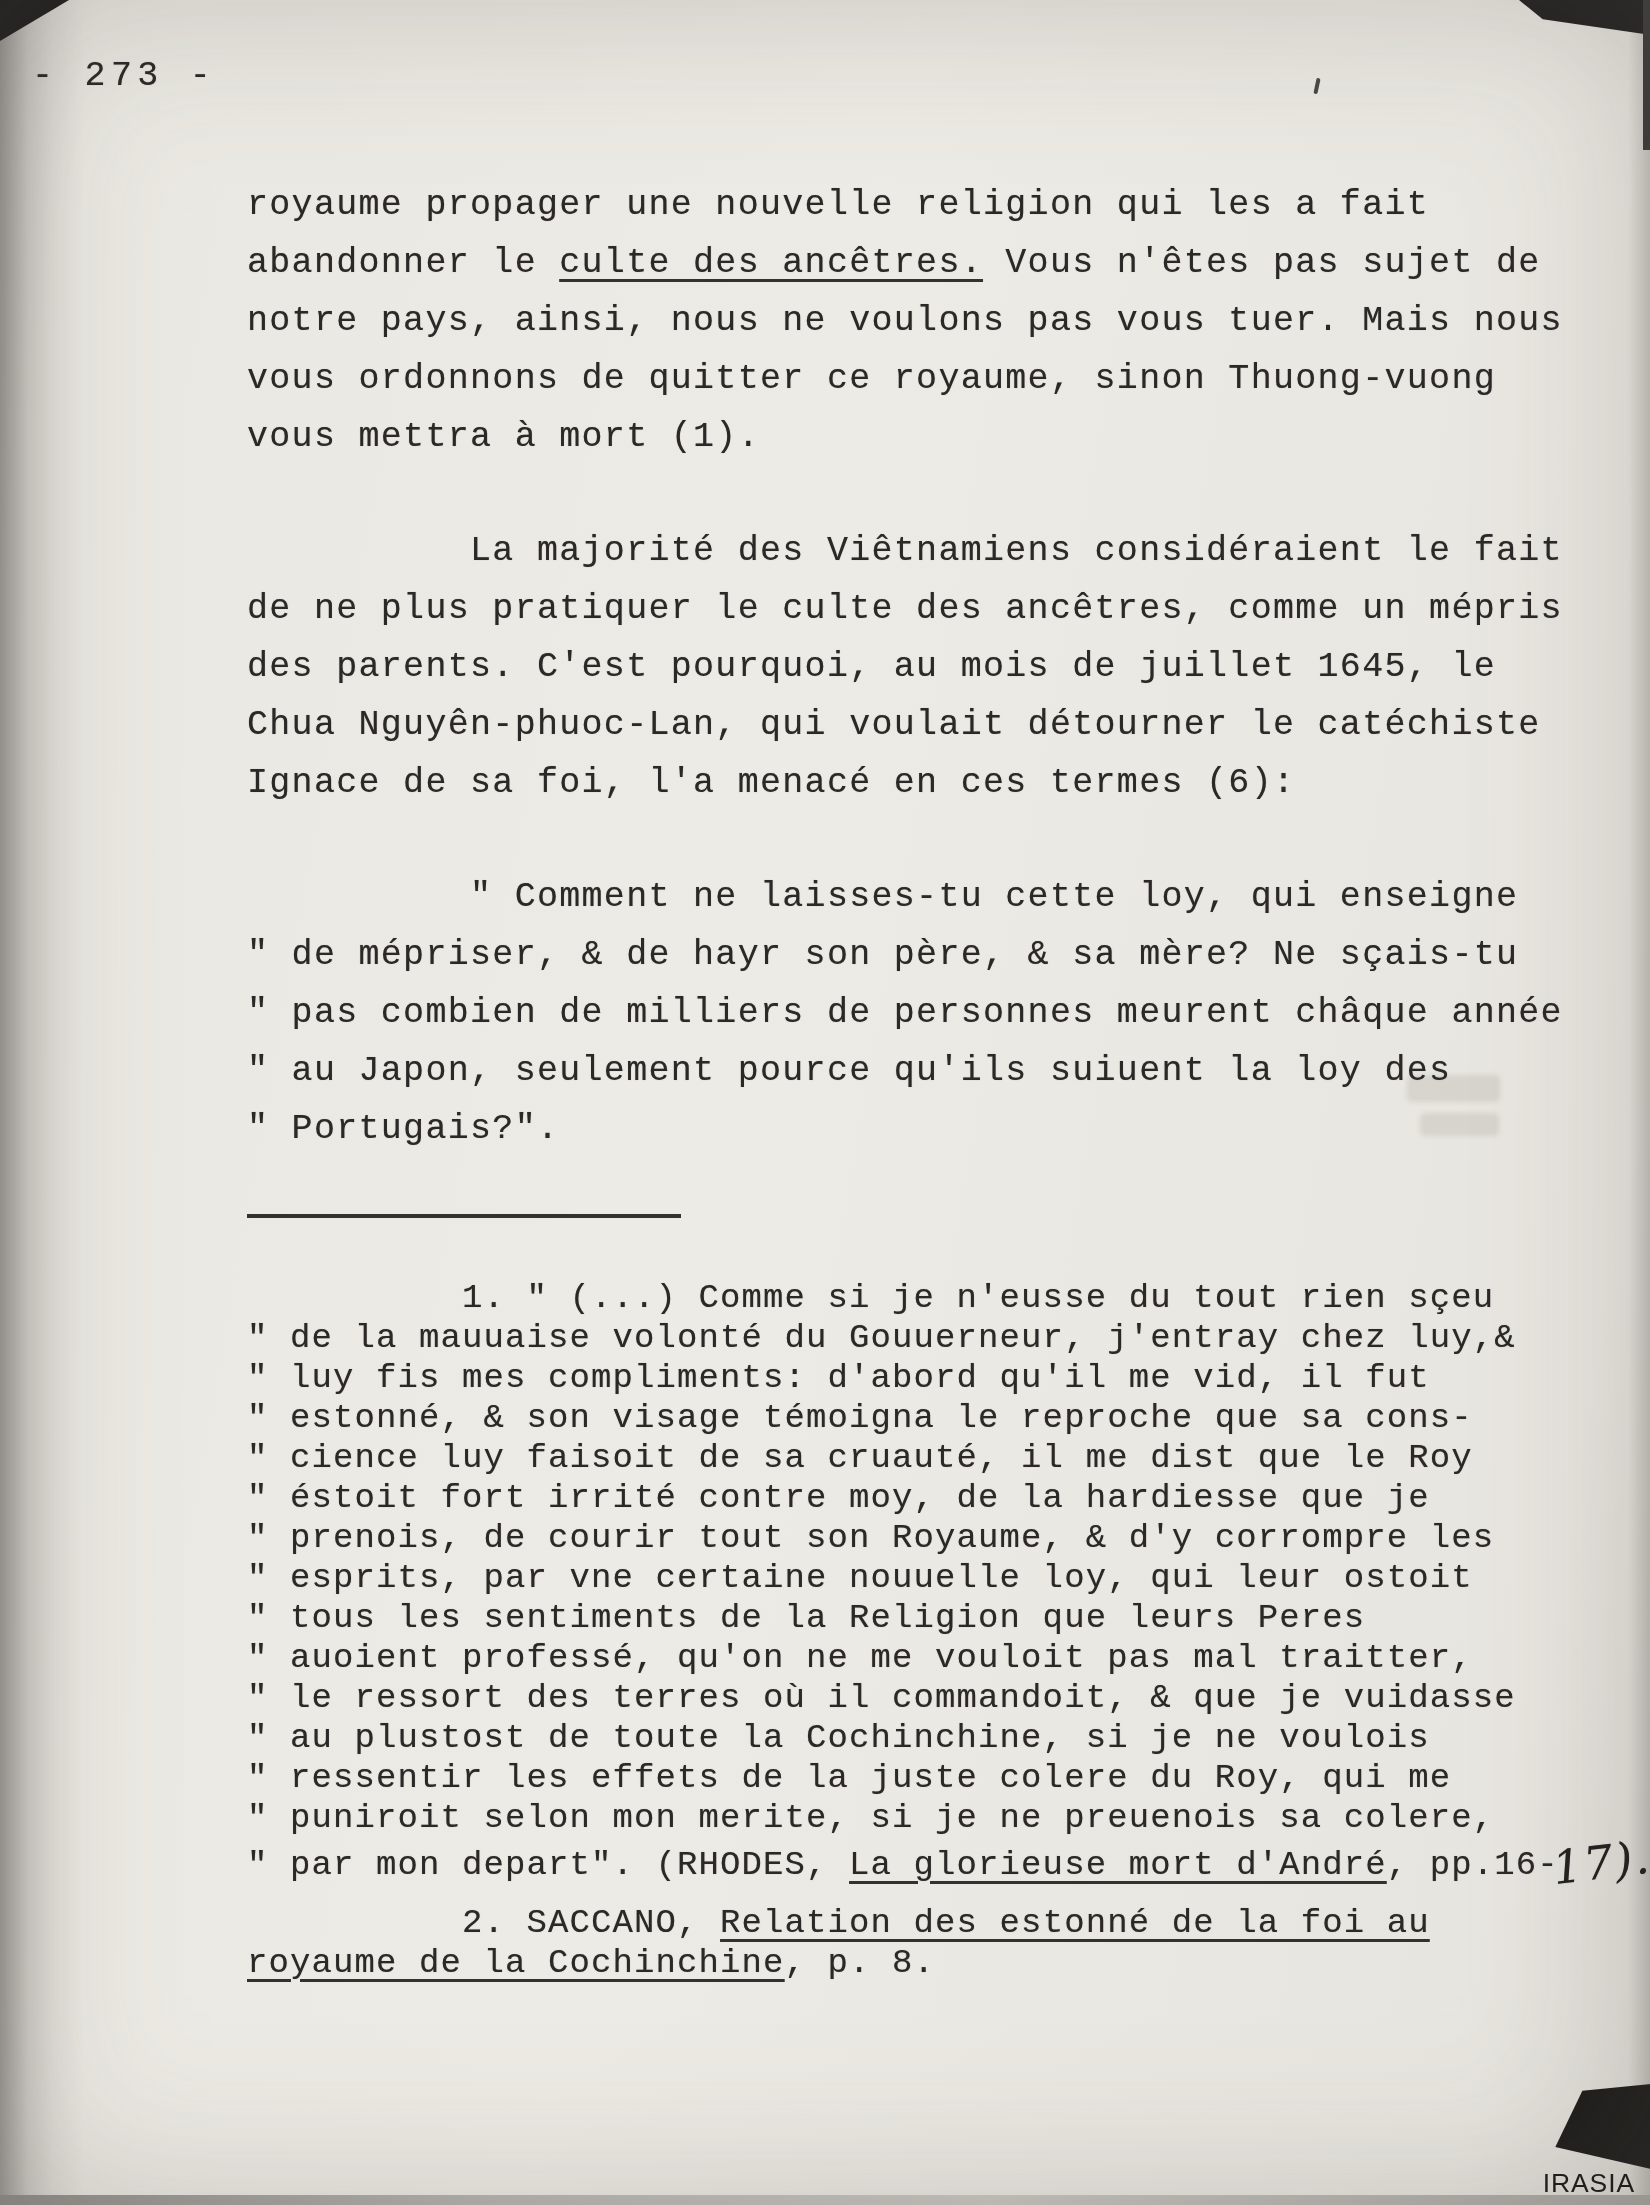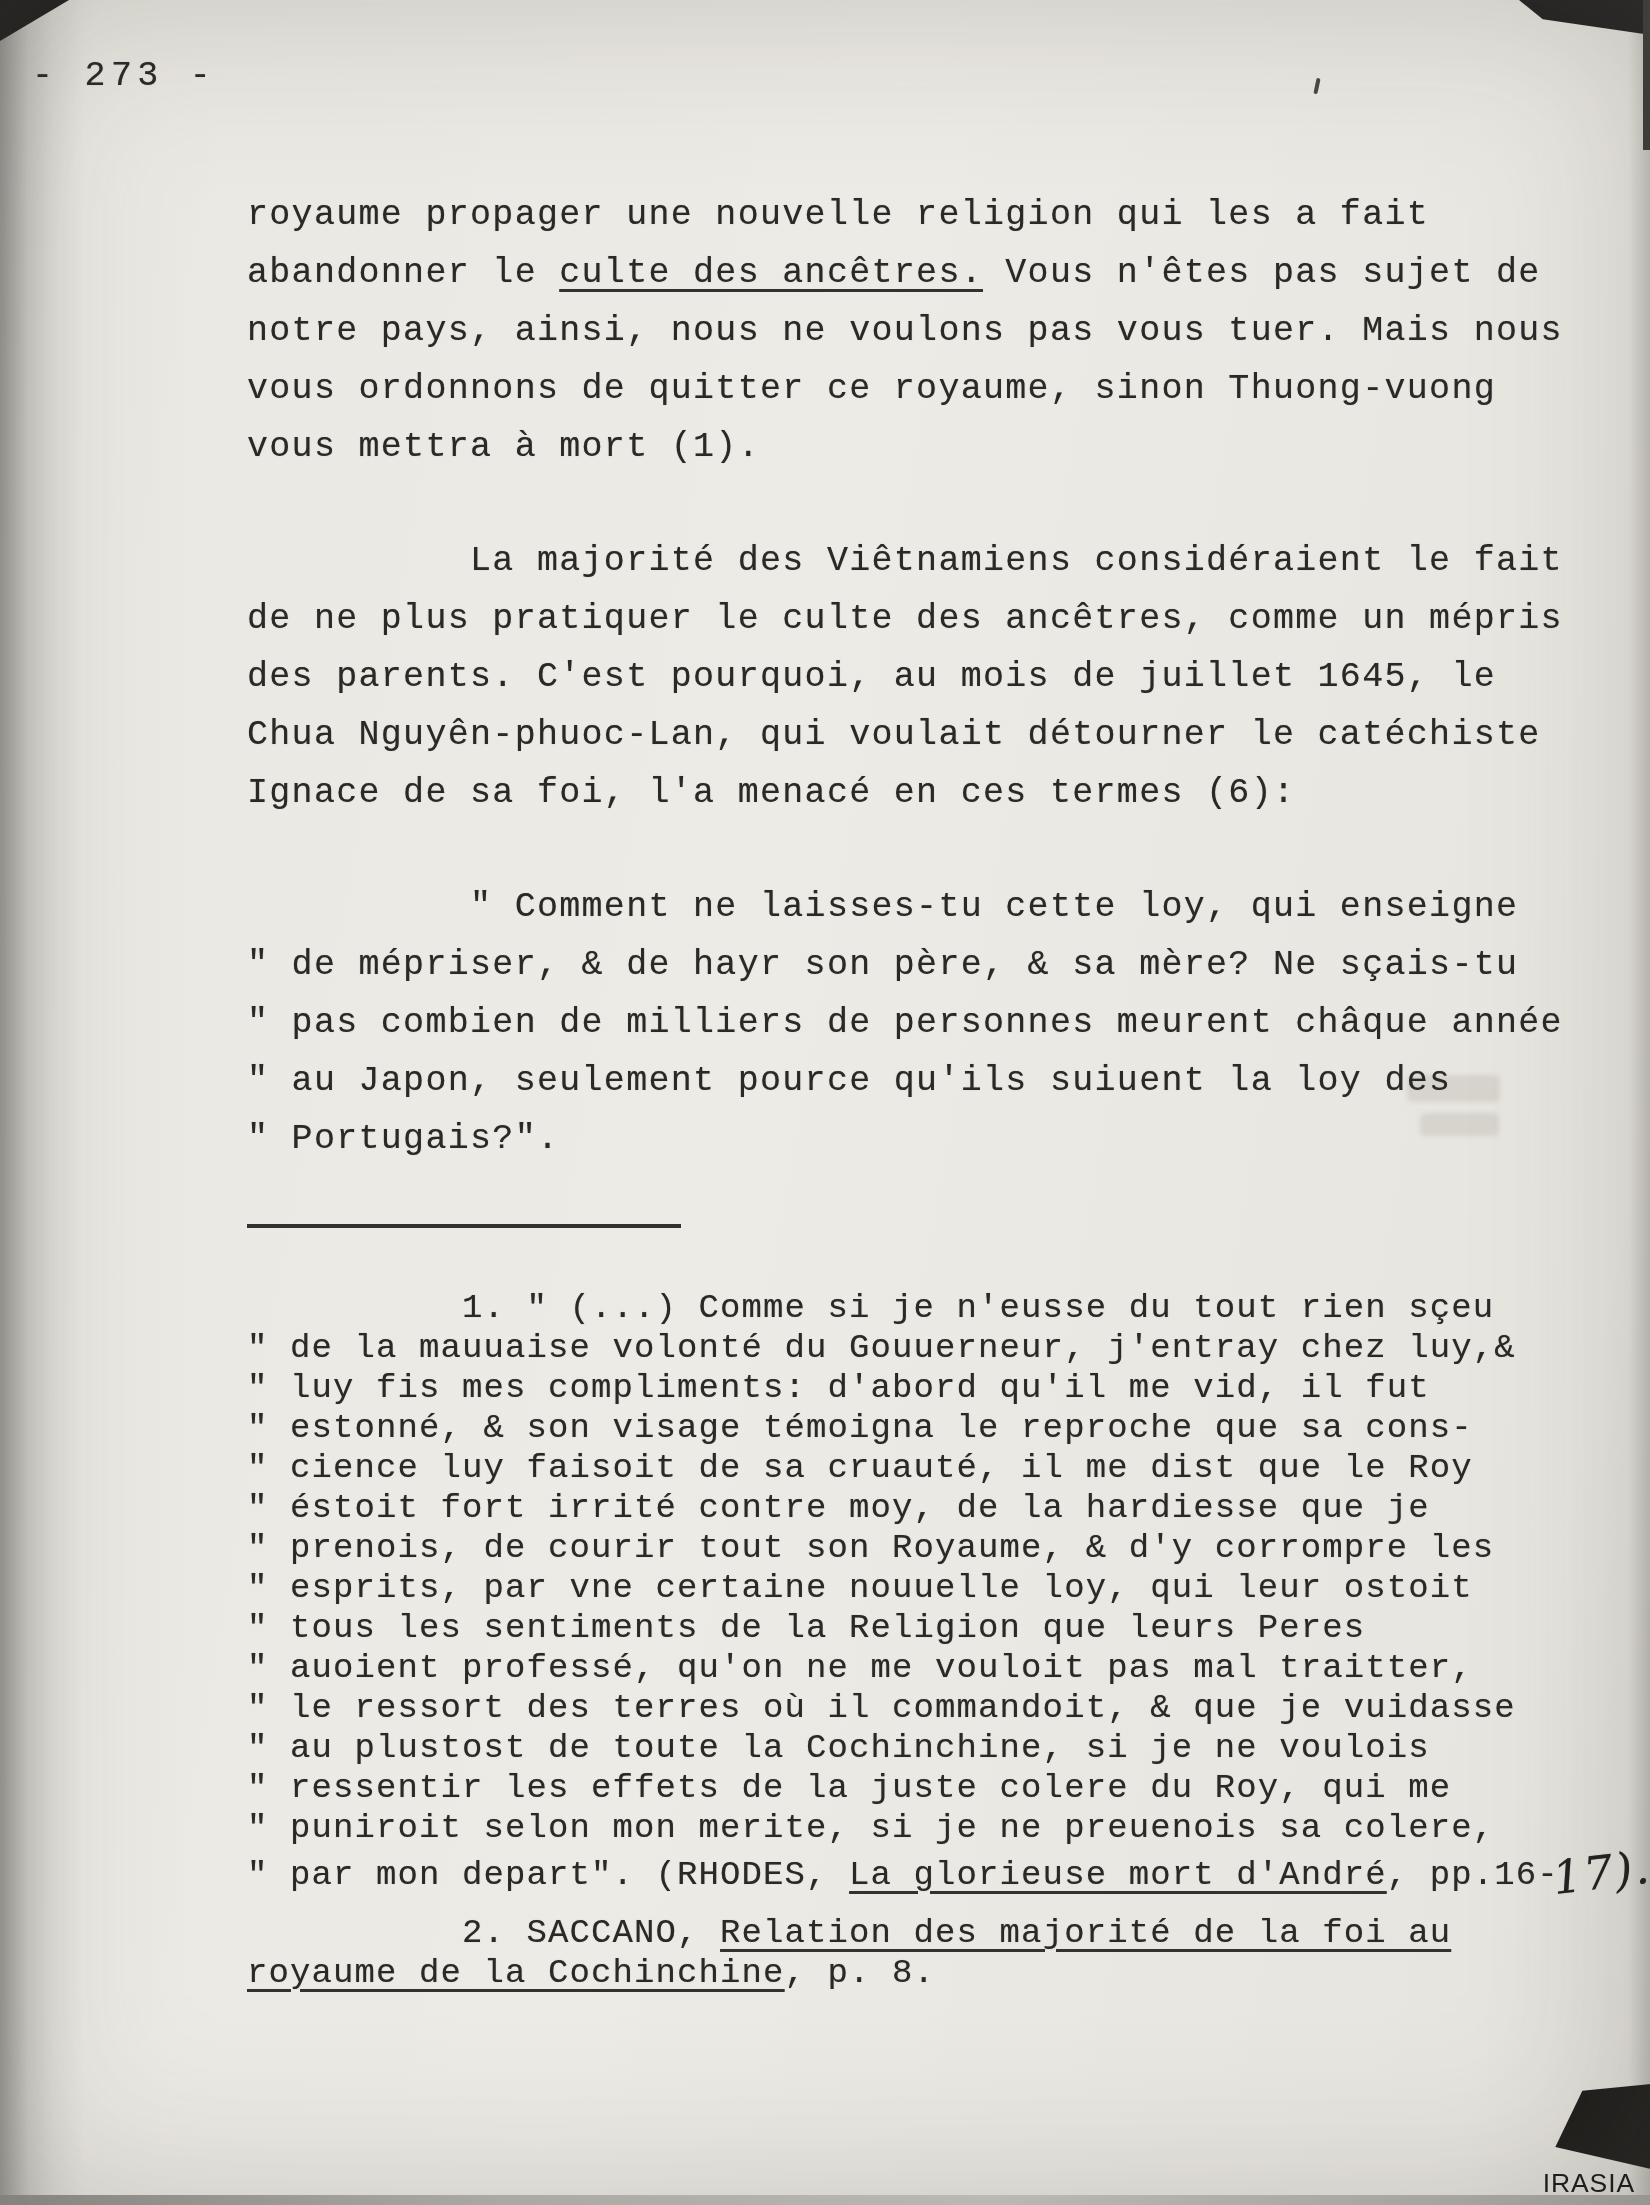--- a/index.html
+++ b/index.html
@@ -52,21 +52,21 @@
   .smudge.s1 { left:1407px; top:1075px; width:93px; height:26.5px; }
   .smudge.s2 { left:1420px; top:1113px; width:79px; height:23px; }
 
   .page-number {
     position:absolute; top:56px; left:0; right:0;
     font-size:35px; letter-spacing:5.3px;
     color:#2b2a28; padding-left:32px;
     text-shadow:0 0 0.9px rgba(45,43,40,.45);
   }
   .text-body {
-    position:absolute; left:247px; top:186px; right:53px;
+    position:absolute; left:247px; top:176px; right:53px;
     color:#2b2927;
     text-shadow:0 0 0.9px rgba(45,43,40,.4);
   }
   .block { margin-bottom:0; }
   .block .line { white-space:pre; }
   .block.body { font-size:35px; letter-spacing:1.3px; margin-bottom:56px; }
   .block.body .line { height:58px; line-height:58px; }
   .block.footnote { font-size:34px; letter-spacing:1.1px; margin-bottom:25px; }
   .block.footnote .line { height:40px; line-height:40px; }
   .footnote-rule {
@@ -147,19 +147,19 @@
       <div class="line"><span>" esprits, par vne certaine nouuelle loy, qui leur ostoit</span></div>
       <div class="line"><span>" tous les sentiments de la Religion que leurs Peres</span></div>
       <div class="line"><span>" auoient professé, qu'on ne me vouloit pas mal traitter,</span></div>
       <div class="line"><span>" le ressort des terres où il commandoit, &amp; que je vuidasse</span></div>
       <div class="line"><span>" au plustost de toute la Cochinchine, si je ne voulois</span></div>
       <div class="line"><span>" ressentir les effets de la juste colere du Roy, qui me</span></div>
       <div class="line"><span>" puniroit selon mon merite, si je ne preuenois sa colere,</span></div>
       <div class="line"><span>" par mon depart". (RHODES, </span><span class="u">La glorieuse mort d'André</span><span>, pp.16-</span><span class="hand">17).</span></div>
     </div>
     <div class="block footnote">
-      <div class="line"><span>          2. SACCANO, </span><span class="u">Relation des majorité de la foi au</span></div>
+      <div class="line"><span>          2. SACCANO, </span><span class="u">Relation des estonné de la foi au</span></div>
       <div class="line"><span class="u">royaume de la Cochinchine</span><span>, p. 8.</span></div>
     </div>
   </div>
 
 <div class="watermark">IRASIA</div>
 
 
 </body></html>

